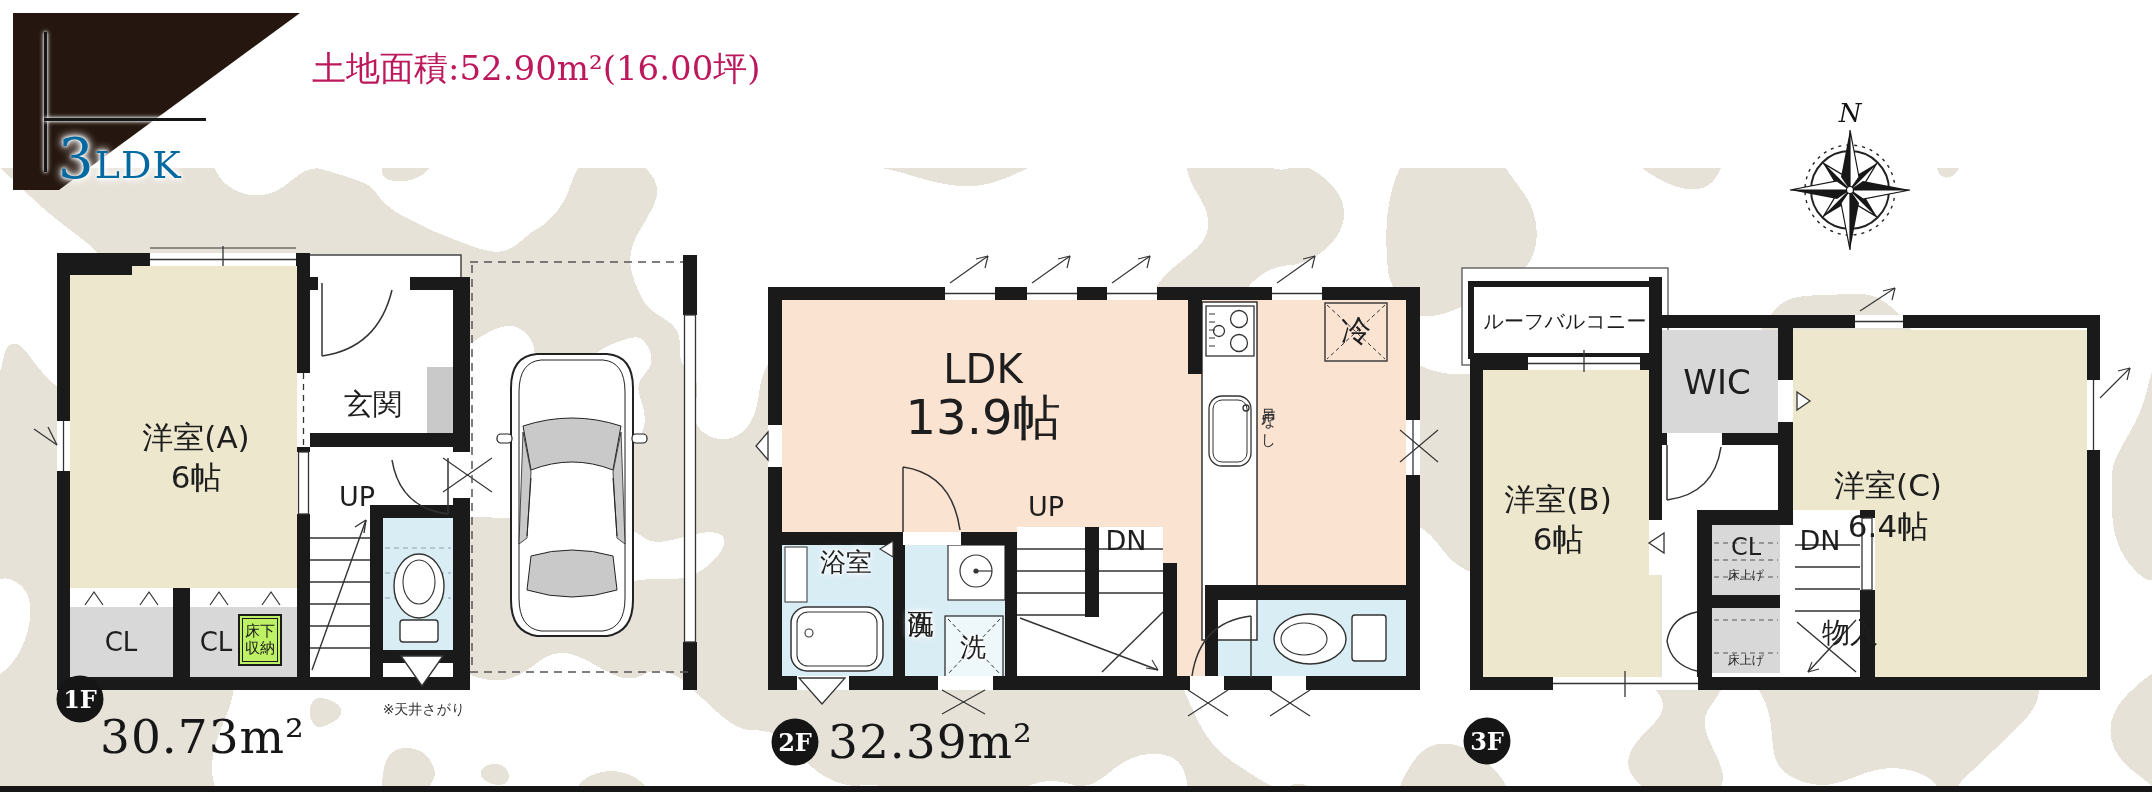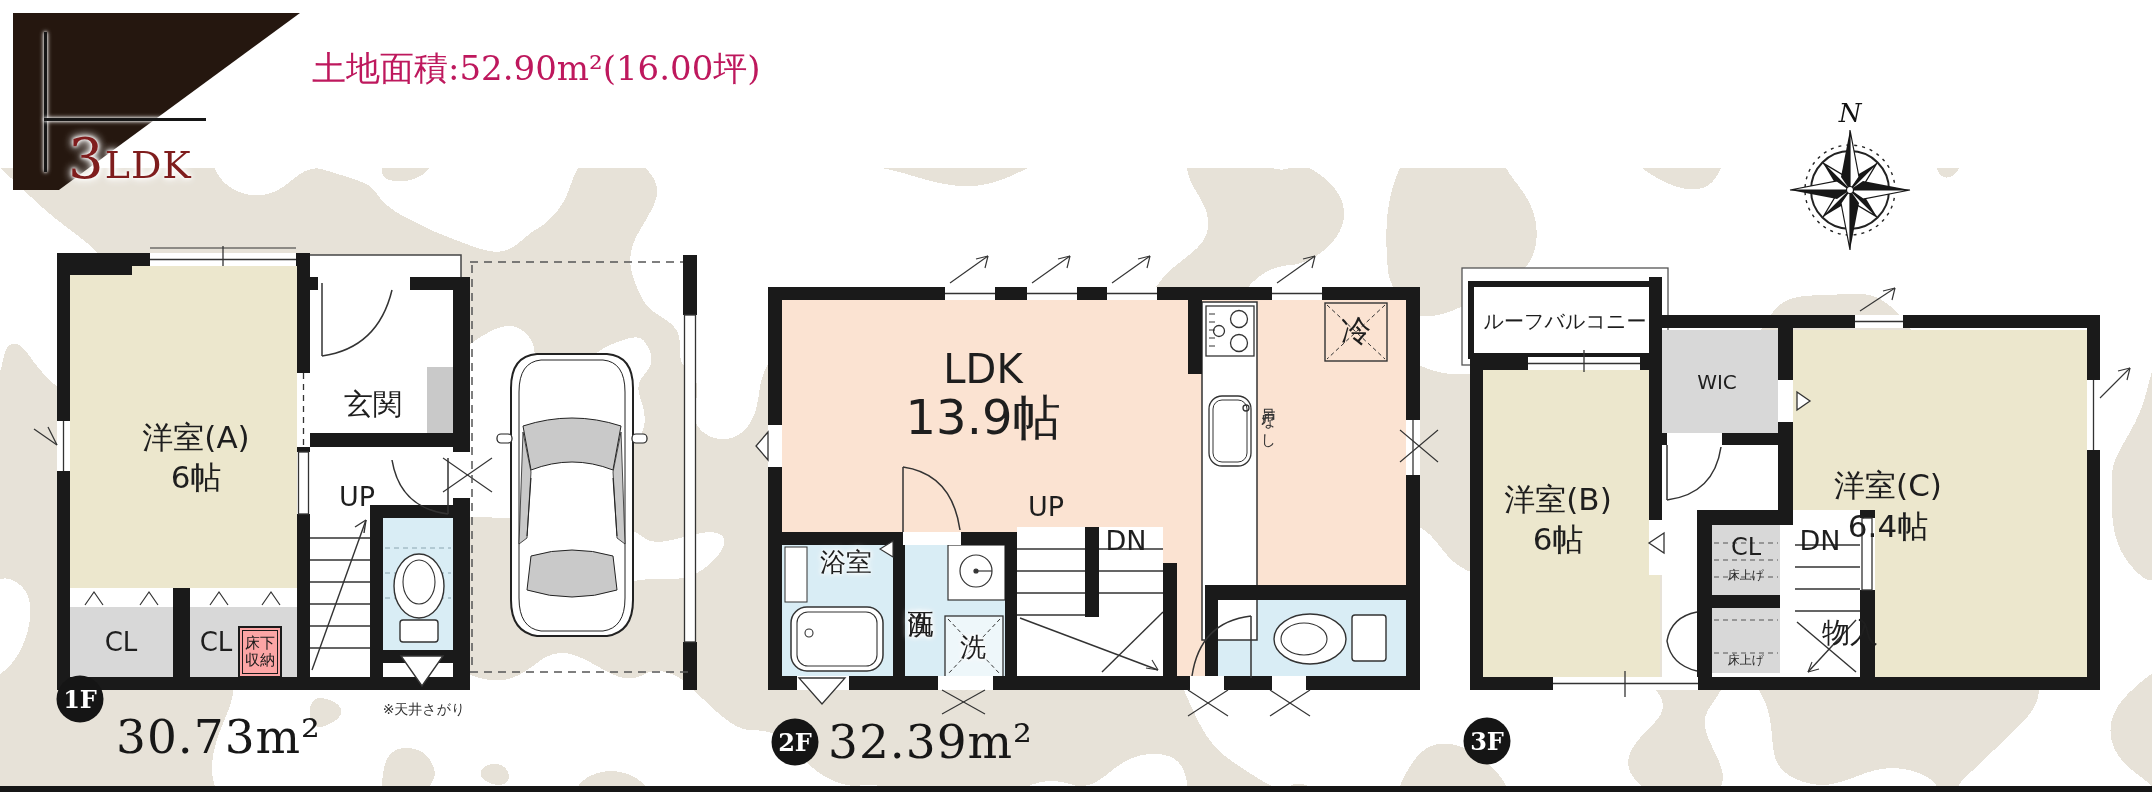--- a/index.html
+++ b/index.html
@@ -13,31 +13,31 @@
   .halo{text-shadow:0 0 3px #fff,0 0 5px #fff,0 0 6px #fff,0 0 8px #fff;}
   .badge-bg{position:absolute;left:13px;top:13px;width:287px;height:177px;background:#25170f;
             clip-path:polygon(0 0,100% 0,16% 100%,0 100%);}
   .badge-vline{position:absolute;left:44px;top:32px;width:3px;height:140px;background:#161616;
                box-shadow:0 0 3px #fff,0 0 5px #fff;}
   .badge-hline{position:absolute;left:44px;top:118px;width:162px;height:3px;background:#161616;
                box-shadow:0 0 3px #fff,0 0 5px #fff;}
   .badge-stage{position:absolute;left:58px;top:32px;font-family:"DejaVu Serif","Liberation Serif",serif;
                font-size:42px;color:#1c1c1c;text-shadow:0 0 3px #fff,0 0 5px #fff,0 0 8px #fff,0 0 11px #fff;}
   .badge-type{position:absolute;left:58px;top:126px;display:block;font-family:"DejaVu Serif","Liberation Serif",serif;
-              font-size:38px;color:#7f1d1d;letter-spacing:1px;
-              text-shadow:0 0 3px #fff,0 0 5px #fff,0 0 8px #fff,0 0 11px #fff;margin-left:10px;}
+              font-size:38px;color:#0369a1;letter-spacing:1px;
+              text-shadow:0 0 3px #fff,0 0 5px #fff,0 0 8px #fff,0 0 11px #fff;}
   .badge-type::first-letter{font-size:56px;}
   .hline{position:absolute;font-family:"DejaVu Serif","Liberation Serif",serif;color:#be185d;white-space:nowrap;}
   .fcirc{position:absolute;width:47px;height:47px;border-radius:50%;background:#151515;color:#fff;
          display:flex;align-items:center;justify-content:center;transform:translate(-50%,-50%);
          font-family:"DejaVu Serif","Liberation Serif",serif;font-size:24px;font-weight:600;}
   .area{position:absolute;transform:translateY(-50%);font-family:"DejaVu Serif","Liberation Serif",serif;
         font-size:47px;color:#171717;letter-spacing:1px;white-space:nowrap;}
   .ufbox{position:absolute;left:238px;top:614px;width:44px;height:52px;border:2.5px solid #1a1a1a;
-         background:#fca5a5;box-sizing:border-box;margin-top:12px;}
+         background:#bef264;box-sizing:border-box;}
   .ufbox-in{position:absolute;inset:2px;border:1.5px solid #1a1a1a;display:flex;flex-direction:column;
             align-items:center;justify-content:center;gap:1px;}
   .ufbox-in span{font-size:15px;line-height:1.05;color:#1a1a1a;}
   .bottom-bar{position:absolute;left:0;top:786px;width:2152px;height:6px;background:#161616;}
 </style>
 </head>
 <body>
 
 <div class="stage">
 
@@ -401,38 +401,38 @@
   <div class="ufbox">
     <div class="ufbox-in">
       <span>床下</span>
       <span>収納</span>
     </div>
   </div>
   <span class="lbl" style="left:424px;top:709px;font-size:14px;color:#333">※天井さがり</span>
   <div class="fcirc" style="left:80px;top:699px">
       <span>1F</span>
     </div>
-  <span class="area" style="left:116px;top:736px">30.73m²</span>
+  <span class="area" style="left:100px;top:736px">30.73m²</span>
 
   <span class="lbl" style="left:983px;top:369px;font-size:40px">LDK</span>
   <span class="lbl" style="left:983px;top:417px;font-size:48px">13.9帖</span>
   <span class="lbl halo" style="left:846px;top:562px;font-size:26px">浴室</span>
   <span class="lbl vert halo" style="left:921px;top:591px;font-size:26px">洗面</span>
   <span class="lbl halo" style="left:973px;top:647px;font-size:26px">洗</span>
   <span class="lbl" style="left:1046px;top:506px;font-size:27px">UP</span>
   <span class="lbl" style="left:1126px;top:540px;font-size:27px">DN</span>
   <span class="lbl" style="left:1356px;top:331px;font-size:30px">冷</span>
   <span class="lbl vert" style="left:1268px;top:420px;font-size:15px;letter-spacing:3px;color:#333">吊戸なし</span>
   <div class="fcirc" style="left:795px;top:742px">
       <span>2F</span>
     </div>
   <span class="area" style="left:828px;top:741px">32.39m²</span>
 
   <span class="lbl" style="left:1565px;top:321px;font-size:20px">ルーフバルコニー</span>
-  <span class="lbl" style="left:1717px;top:382px;font-size:20px">WIC</span>
+  <span class="lbl" style="left:1717px;top:382px;font-size:34px">WIC</span>
   <span class="lbl" style="left:1558px;top:499px;font-size:31px">洋室(B)</span>
   <span class="lbl" style="left:1558px;top:539px;font-size:31px">6帖</span>
   <span class="lbl" style="left:1888px;top:485px;font-size:31px">洋室(C)</span>
   <span class="lbl" style="left:1888px;top:526px;font-size:31px">6.4帖</span>
   <span class="lbl" style="left:1746px;top:547px;font-size:24px">CL</span>
   <span class="lbl" style="left:1746px;top:575px;font-size:12px">床上げ</span>
   <span class="lbl" style="left:1850px;top:633px;font-size:28px">物入</span>
   <span class="lbl" style="left:1746px;top:660px;font-size:12px">床上げ</span>
   <span class="lbl" style="left:1820px;top:540px;font-size:27px">DN</span>
   <div class="fcirc" style="left:1487px;top:741px">

